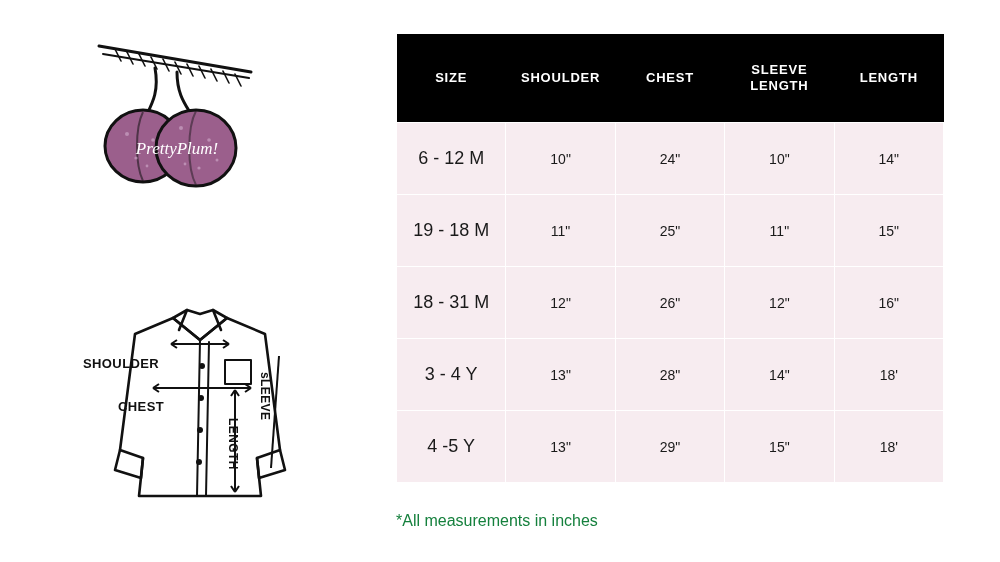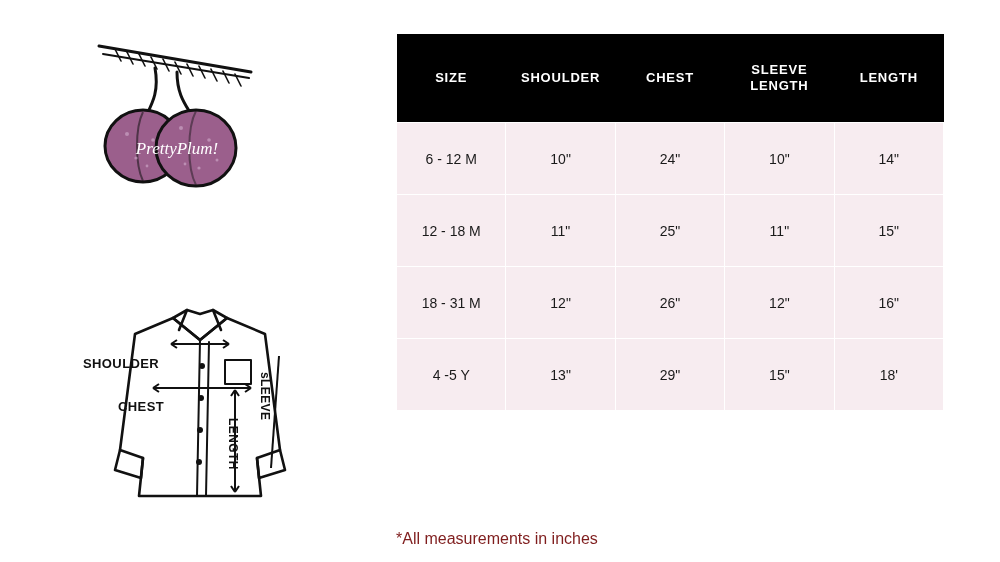--- a/index.html
+++ b/index.html
@@ -90,28 +90,28 @@
   }
   #size-table td {
     background: #f7ecf0;
     border: 1px solid #ffffff;
     height: 69px;
     text-align: center;
     vertical-align: middle;
     font-size: 14px;
     color: #1a1a1a;
   }
-  #size-table td.size-cell { font-size: 14px; }
+  #size-table td.size-cell { font-size: 18px; }
 
   #footnote {
     position: absolute;
     left: 396px;
-    top: 530px;
+    top: 512px;
     font-size: 16px;
-    color: #7f1d1d;
+    color: #15803d;
   }
 </style>
 </head>
 <body>
 
 <div id="left-panel">
 
   <div id="logo-wrap">
     <svg viewBox="0 0 190 175" width="190" height="175">
 
@@ -217,34 +217,41 @@
   </thead>
   <tbody>
     <tr>
       <td class="size-cell">6 - 12 M</td>
       <td>10"</td>
       <td>24"</td>
       <td>10"</td>
       <td>14"</td>
     </tr>
     <tr>
-      <td class="size-cell">12 - 18 M</td>
+      <td class="size-cell">19 - 18 M</td>
       <td>11"</td>
       <td>25"</td>
       <td>11"</td>
       <td>15"</td>
     </tr>
     <tr>
       <td class="size-cell">18 - 31 M</td>
       <td>12"</td>
       <td>26"</td>
       <td>12"</td>
       <td>16"</td>
     </tr>
     <tr>
+      <td class="size-cell">3 - 4 Y</td>
+      <td>13"</td>
+      <td>28"</td>
+      <td>14"</td>
+      <td>18'</td>
+    </tr>
+    <tr>
       <td class="size-cell">4 -5 Y</td>
       <td>13"</td>
       <td>29"</td>
       <td>15"</td>
       <td>18'</td>
     </tr>
   </tbody>
 </table>
 
 <div id="footnote">*All measurements in inches</div>

